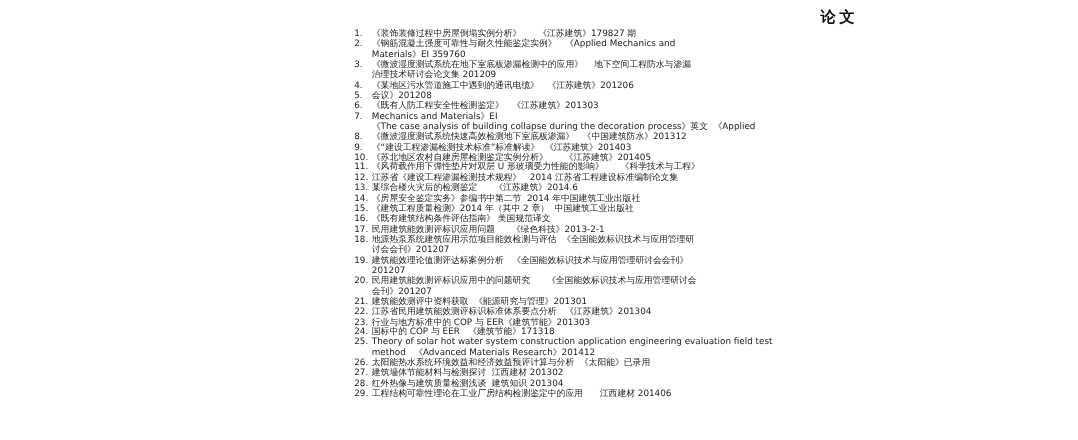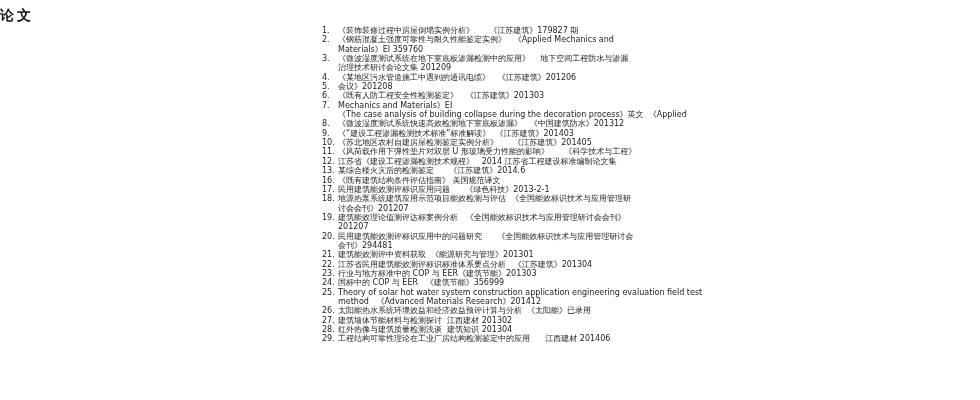--- a/index.html
+++ b/index.html
@@ -2,21 +2,21 @@
 <html><head>
 <meta charset="utf-8">
 <style>
   html,body{margin:0;padding:0;}
   body{
     width:980px;height:400px;overflow:hidden;background:#ffffff;
     font-family:"DejaVu Sans",sans-serif;color:#1c1c1c;
   }
   .page{position:relative;width:980px;height:400px;background:#fff;}
   .doc-title{
-    position:absolute;left:0;top:7px;width:780px;text-align:left;
+    position:absolute;left:0;top:7px;width:780px;text-align:right;
     font-size:14px;font-weight:700;letter-spacing:3px;color:#111;
   }
   .pub-list{
     position:absolute;left:322px;top:26px;width:446px;
     font-size:8px;line-height:9.35px;
   }
   .pub-item{display:flex;align-items:flex-start;}
   .pub-num{flex:none;width:16px;}
   .pub-txt{flex:1;min-width:0;}
   .pub-line{white-space:pre-wrap;}
@@ -102,20 +102,32 @@
           <div class="pub-line">江苏省《建设工程渗漏检测技术规程》   2014 江苏省工程建设标准编制论文集</div>
         </div>
       </div>
       <div class="pub-item">
         <span class="pub-num">13.</span>
         <div class="pub-txt">
           <div class="pub-line">某综合楼火灾后的检测鉴定      《江苏建筑》2014.6</div>
         </div>
       </div>
       <div class="pub-item">
+        <span class="pub-num">14.</span>
+        <div class="pub-txt">
+          <div class="pub-line">《房屋安全鉴定实务》参编书中第二节  2014 年中国建筑工业出版社</div>
+        </div>
+      </div>
+      <div class="pub-item">
+        <span class="pub-num">15.</span>
+        <div class="pub-txt">
+          <div class="pub-line">《建筑工程质量检测》2014 年（其中 2 章）  中国建筑工业出版社</div>
+        </div>
+      </div>
+      <div class="pub-item">
         <span class="pub-num">16.</span>
         <div class="pub-txt">
           <div class="pub-line">《既有建筑结构条件评估指南》 美国规范译文</div>
         </div>
       </div>
       <div class="pub-item">
         <span class="pub-num">17.</span>
         <div class="pub-txt">
           <div class="pub-line">民用建筑能效测评标识应用问题      《绿色科技》2013-2-1</div>
         </div>
@@ -131,21 +143,21 @@
         <span class="pub-num">19.</span>
         <div class="pub-txt">
           <div class="pub-line">建筑能效理论值测评达标案例分析   《全国能效标识技术与应用管理研讨会会刊》</div>
           <div class="pub-line">201207</div>
         </div>
       </div>
       <div class="pub-item">
         <span class="pub-num">20.</span>
         <div class="pub-txt">
           <div class="pub-line">民用建筑能效测评标识应用中的问题研究      《全国能效标识技术与应用管理研讨会</div>
-          <div class="pub-line">会刊》294481</div>
+          <div class="pub-line">会刊》201207</div>
         </div>
       </div>
       <div class="pub-item">
         <span class="pub-num">21.</span>
         <div class="pub-txt">
           <div class="pub-line">建筑能效测评中资料获取  《能源研究与管理》201301</div>
         </div>
       </div>
       <div class="pub-item">
         <span class="pub-num">22.</span>
@@ -155,21 +167,21 @@
       </div>
       <div class="pub-item">
         <span class="pub-num">23.</span>
         <div class="pub-txt">
           <div class="pub-line">行业与地方标准中的 COP 与 EER《建筑节能》201303</div>
         </div>
       </div>
       <div class="pub-item">
         <span class="pub-num">24.</span>
         <div class="pub-txt">
-          <div class="pub-line">国标中的 COP 与 EER   《建筑节能》356999</div>
+          <div class="pub-line">国标中的 COP 与 EER   《建筑节能》171318</div>
         </div>
       </div>
       <div class="pub-item">
         <span class="pub-num">25.</span>
         <div class="pub-txt">
           <div class="pub-line">Theory of solar hot water system construction application engineering evaluation field test</div>
           <div class="pub-line">method   《Advanced Materials Research》201412</div>
         </div>
       </div>
       <div class="pub-item">

